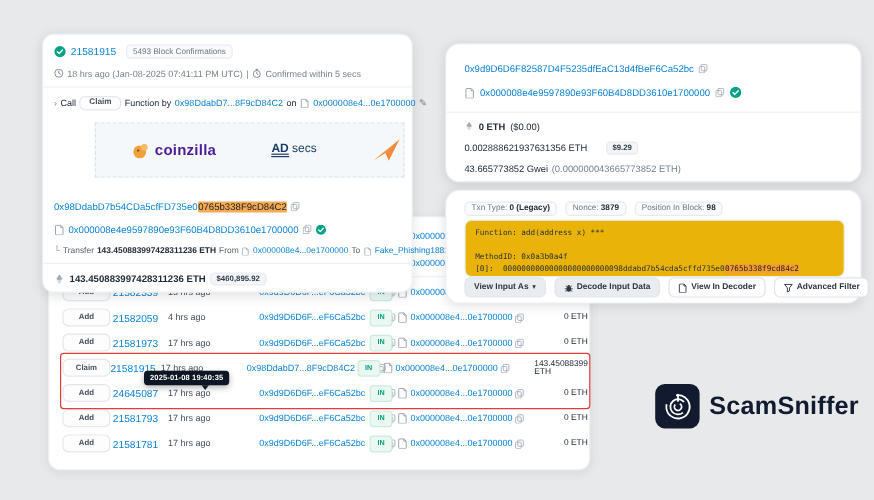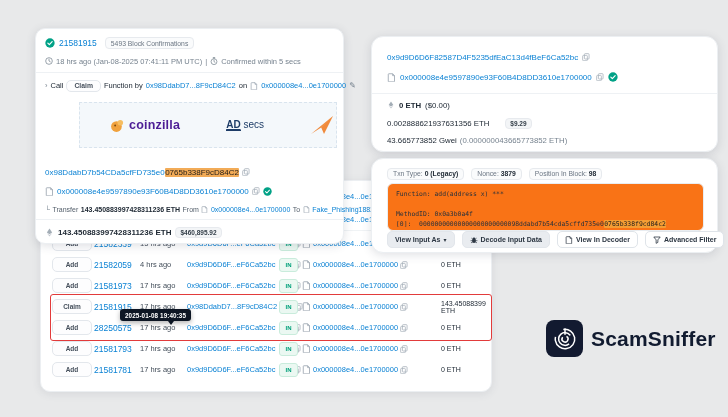--- a/index.html
+++ b/index.html
@@ -25,38 +25,38 @@
   .ad{position:absolute;background:#f4f8fb;border:1px dashed #d9e4ee;display:flex;align-items:center;}
   .ad-brand{font-size:12.5px;font-weight:700;color:#4c1d95;letter-spacing:.2px;}
   .ad-center{font-size:10px;color:#1d3c67;text-align:center;line-height:1.25;}
   
   .trow{position:absolute;left:52px;width:438px;height:21px;display:flex;align-items:center;
         font-size:7.5px;color:#394350;border-bottom:1px solid #f0f3f5;background:#fff;}
   .cell{display:flex;align-items:center;}
   .c-act{width:42px;}
   .c-block{width:46px;font-size:8.5px;}
   .c-age{width:47px;color:#434e5a;}
-  .c-from{width:92px;gap:18px;}
+  .c-from{width:92px;gap:18px;margin-left:29px;}
   .c-dir{width:23px;}
   .c-to{width:139px;gap:2px;}
   .c-val{flex:1;font-size:7px;color:#212b36;}
   .act-btn{width:38px;height:13.5px;display:flex;align-items:center;justify-content:center;
            border:1px solid #e3e7ec;border-radius:5px;background:#fdfdfe;font-size:6.5px;
            color:#454f5b;font-weight:700;}
   .in-badge{display:inline-flex;align-items:center;justify-content:center;min-width:17px;height:12px;
             background:#ebf8f2;border:1px solid #c9ecdc;border-radius:3px;font-size:6px;
             font-weight:700;color:#00a07a;}
   .redbox{position:absolute;border:1.6px solid #e23b3b;border-radius:3px;pointer-events:none;}
   .tooltip{position:absolute;background:#0d1624;color:#fff;border-radius:3px;padding:2.5px 5px;
            font-size:6.3px;font-weight:700;letter-spacing:.1px;box-shadow:0 2px 5px rgba(0,0,0,.3);}
   .tt-caret{position:absolute;bottom:-3.5px;left:48px;width:0;height:0;
             border-left:3.5px solid transparent;border-right:3.5px solid transparent;
             border-top:4px solid #0d1624;}
   
-  .fnbox{position:absolute;background:#f97316;border:1px solid #e9edf1;border-radius:6px;
+  .fnbox{position:absolute;background:#eab308;border:1px solid #e9edf1;border-radius:6px;
          font-family:"DejaVu Sans Mono","Liberation Mono",monospace;font-size:6.4px;
          color:#27313c;line-height:10px;padding:5px 8px;white-space:pre;}
   .tool-pill{display:inline-flex;align-items:center;gap:3px;height:15px;padding:0 7px;border-radius:5px;
              font-size:7px;color:#2c3642;font-weight:700;}
   .tool-gray{background:#e9ecf0;border:1px solid #e2e6eb;}
   .tool-white{background:#fff;border:1px solid #dfe4e9;}
   
   .logo-box{position:absolute;width:37px;height:37px;border-radius:8px;background:#121a30;
             display:flex;align-items:center;justify-content:center;}
   .logo-text{position:absolute;font-size:21px;font-weight:700;color:#111b30;letter-spacing:.2px;}
@@ -255,21 +255,21 @@
         </svg>
       </div>
     <div class="cell c-val">143.45088399 ETH</div>
   </div>
 
   <div class="trow" style="top:317px">
     <div class="cell c-act">
         <span class="act-btn">Add</span>
       </div>
     <div class="cell c-block">
-        <a class="link">28250575</a>
+        <a class="link">24645087</a>
       </div>
     <div class="cell c-age">17 hrs ago</div>
     <div class="cell c-from">
         <a class="link">0x9d9D6D6F...eF6Ca52bc</a>
       <svg class="ic" width="8" height="8" viewBox="0 0 12 12" style="color:#a8b1bb">
           <use href="#i-copy"></use>
         </svg>
       </div>
     <div class="cell c-dir">
         <span class="in-badge">IN</span>

